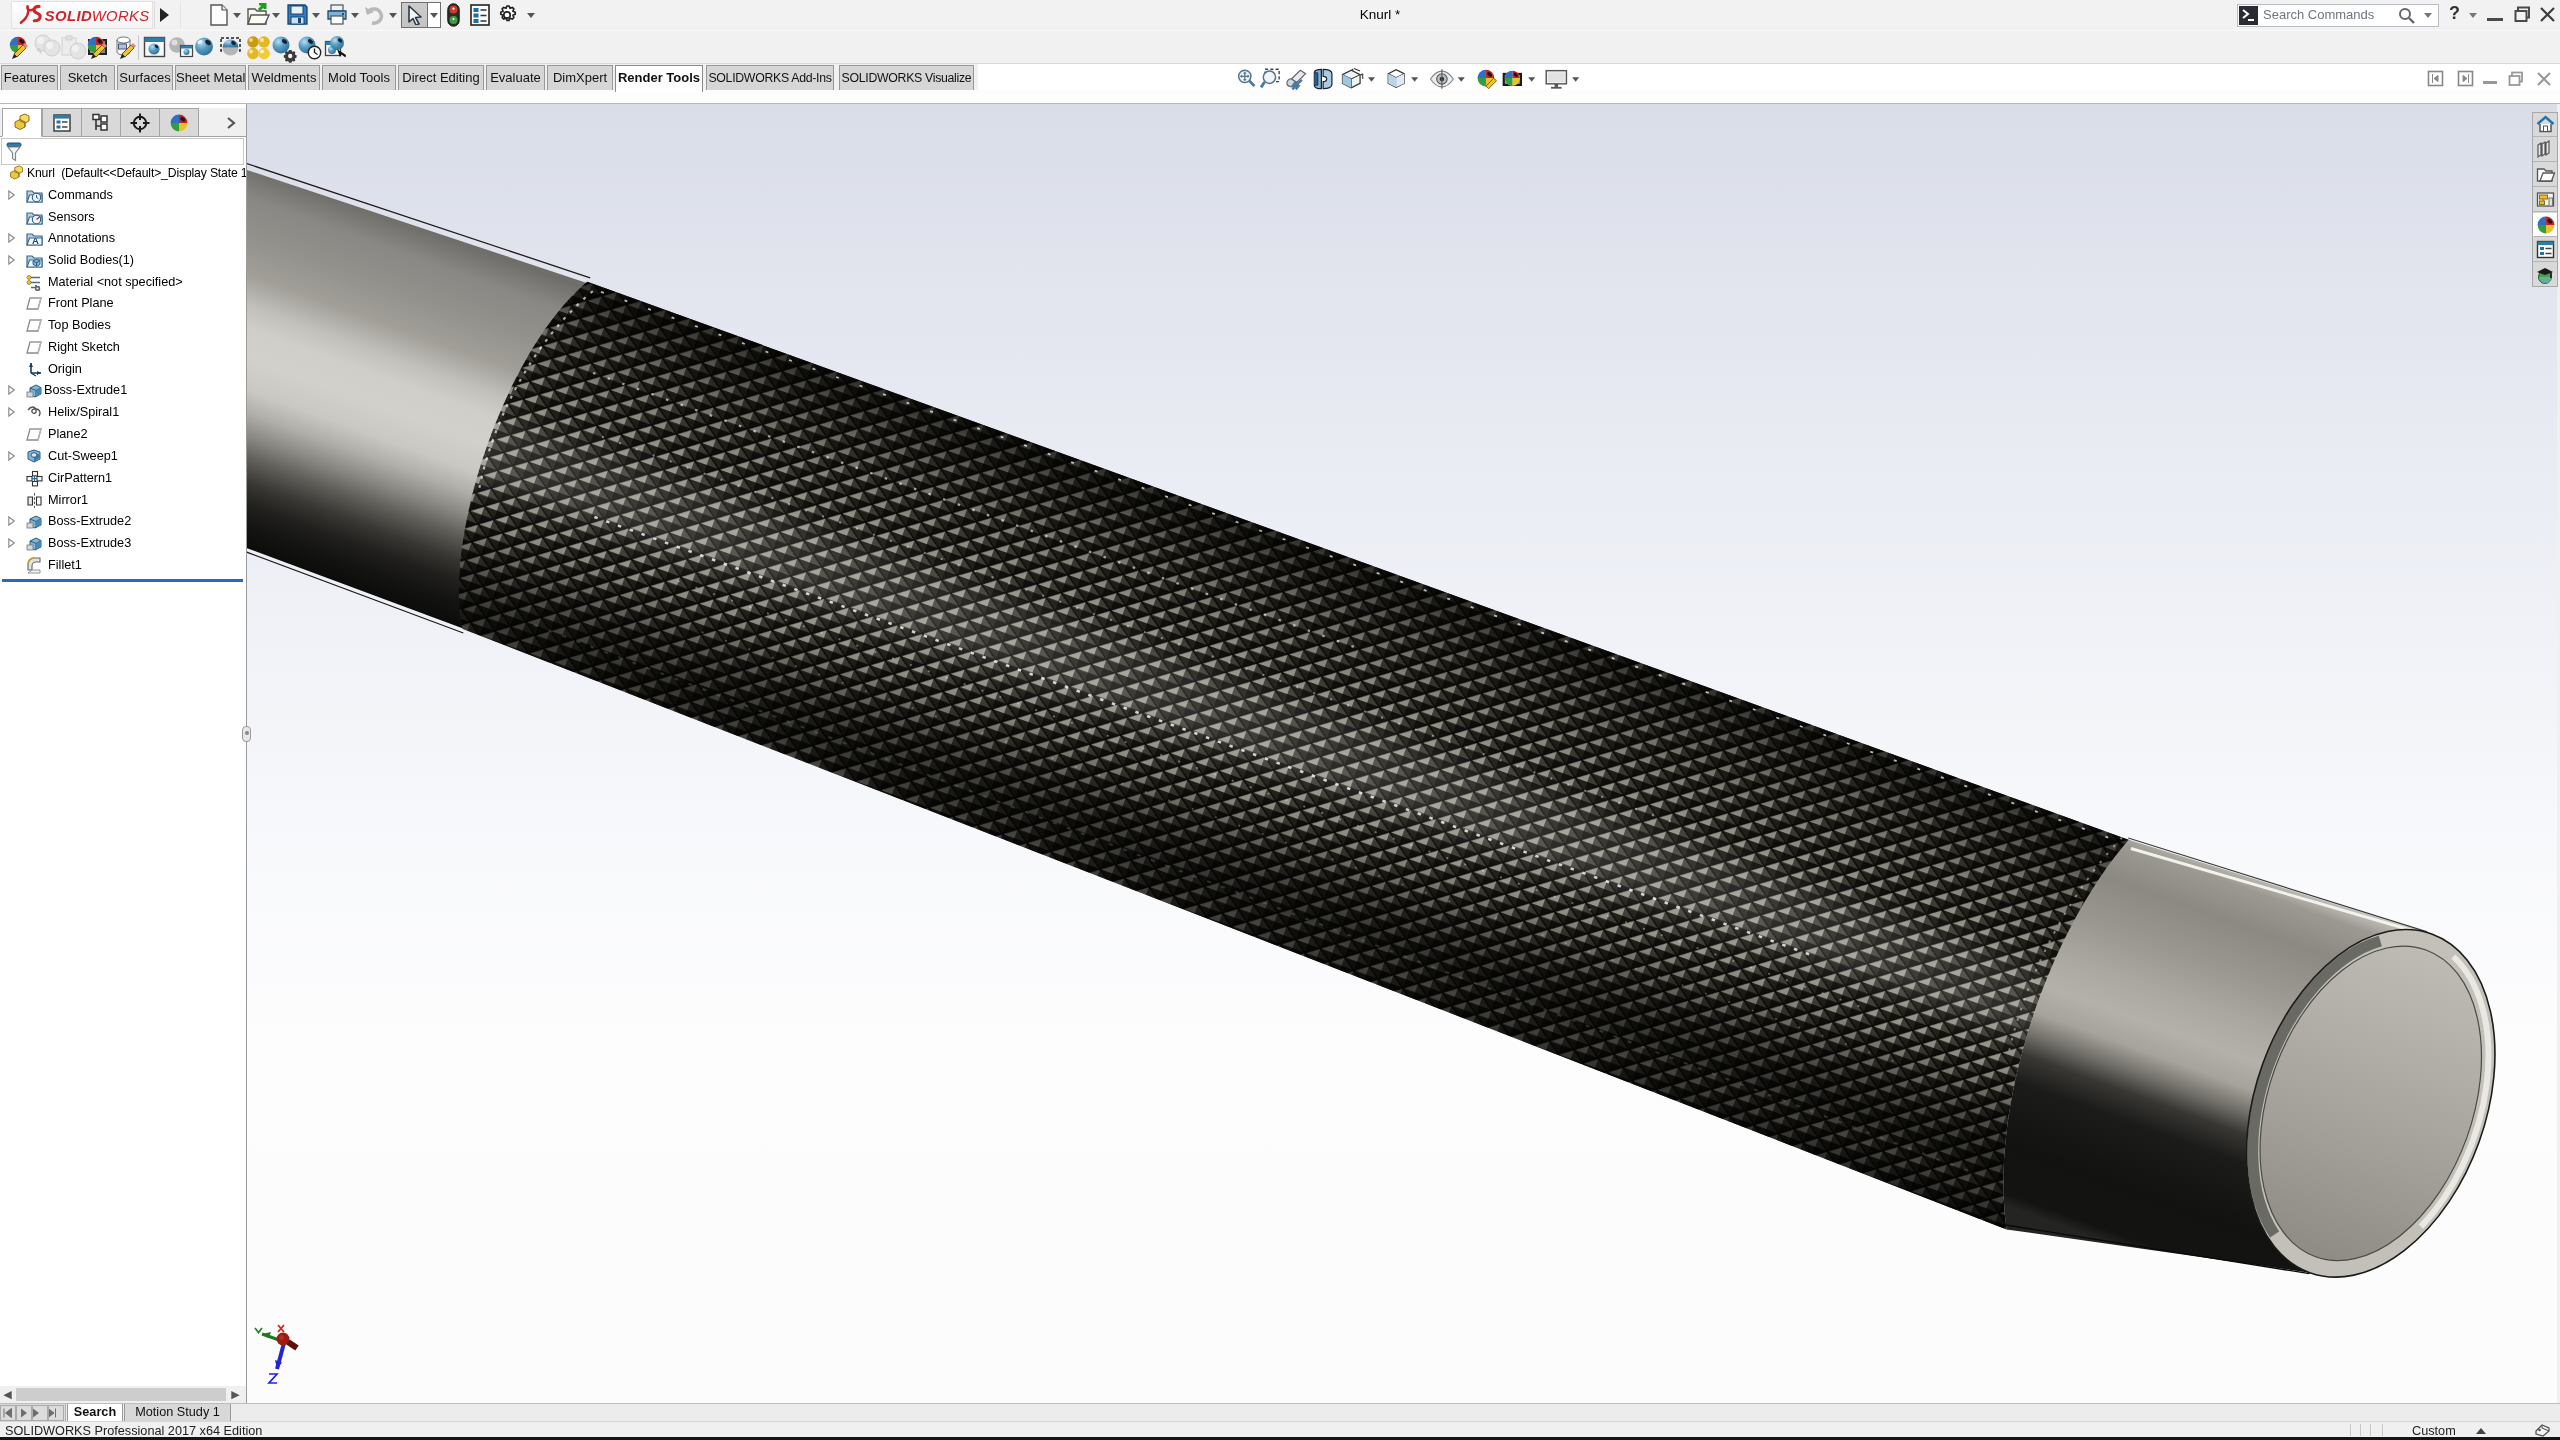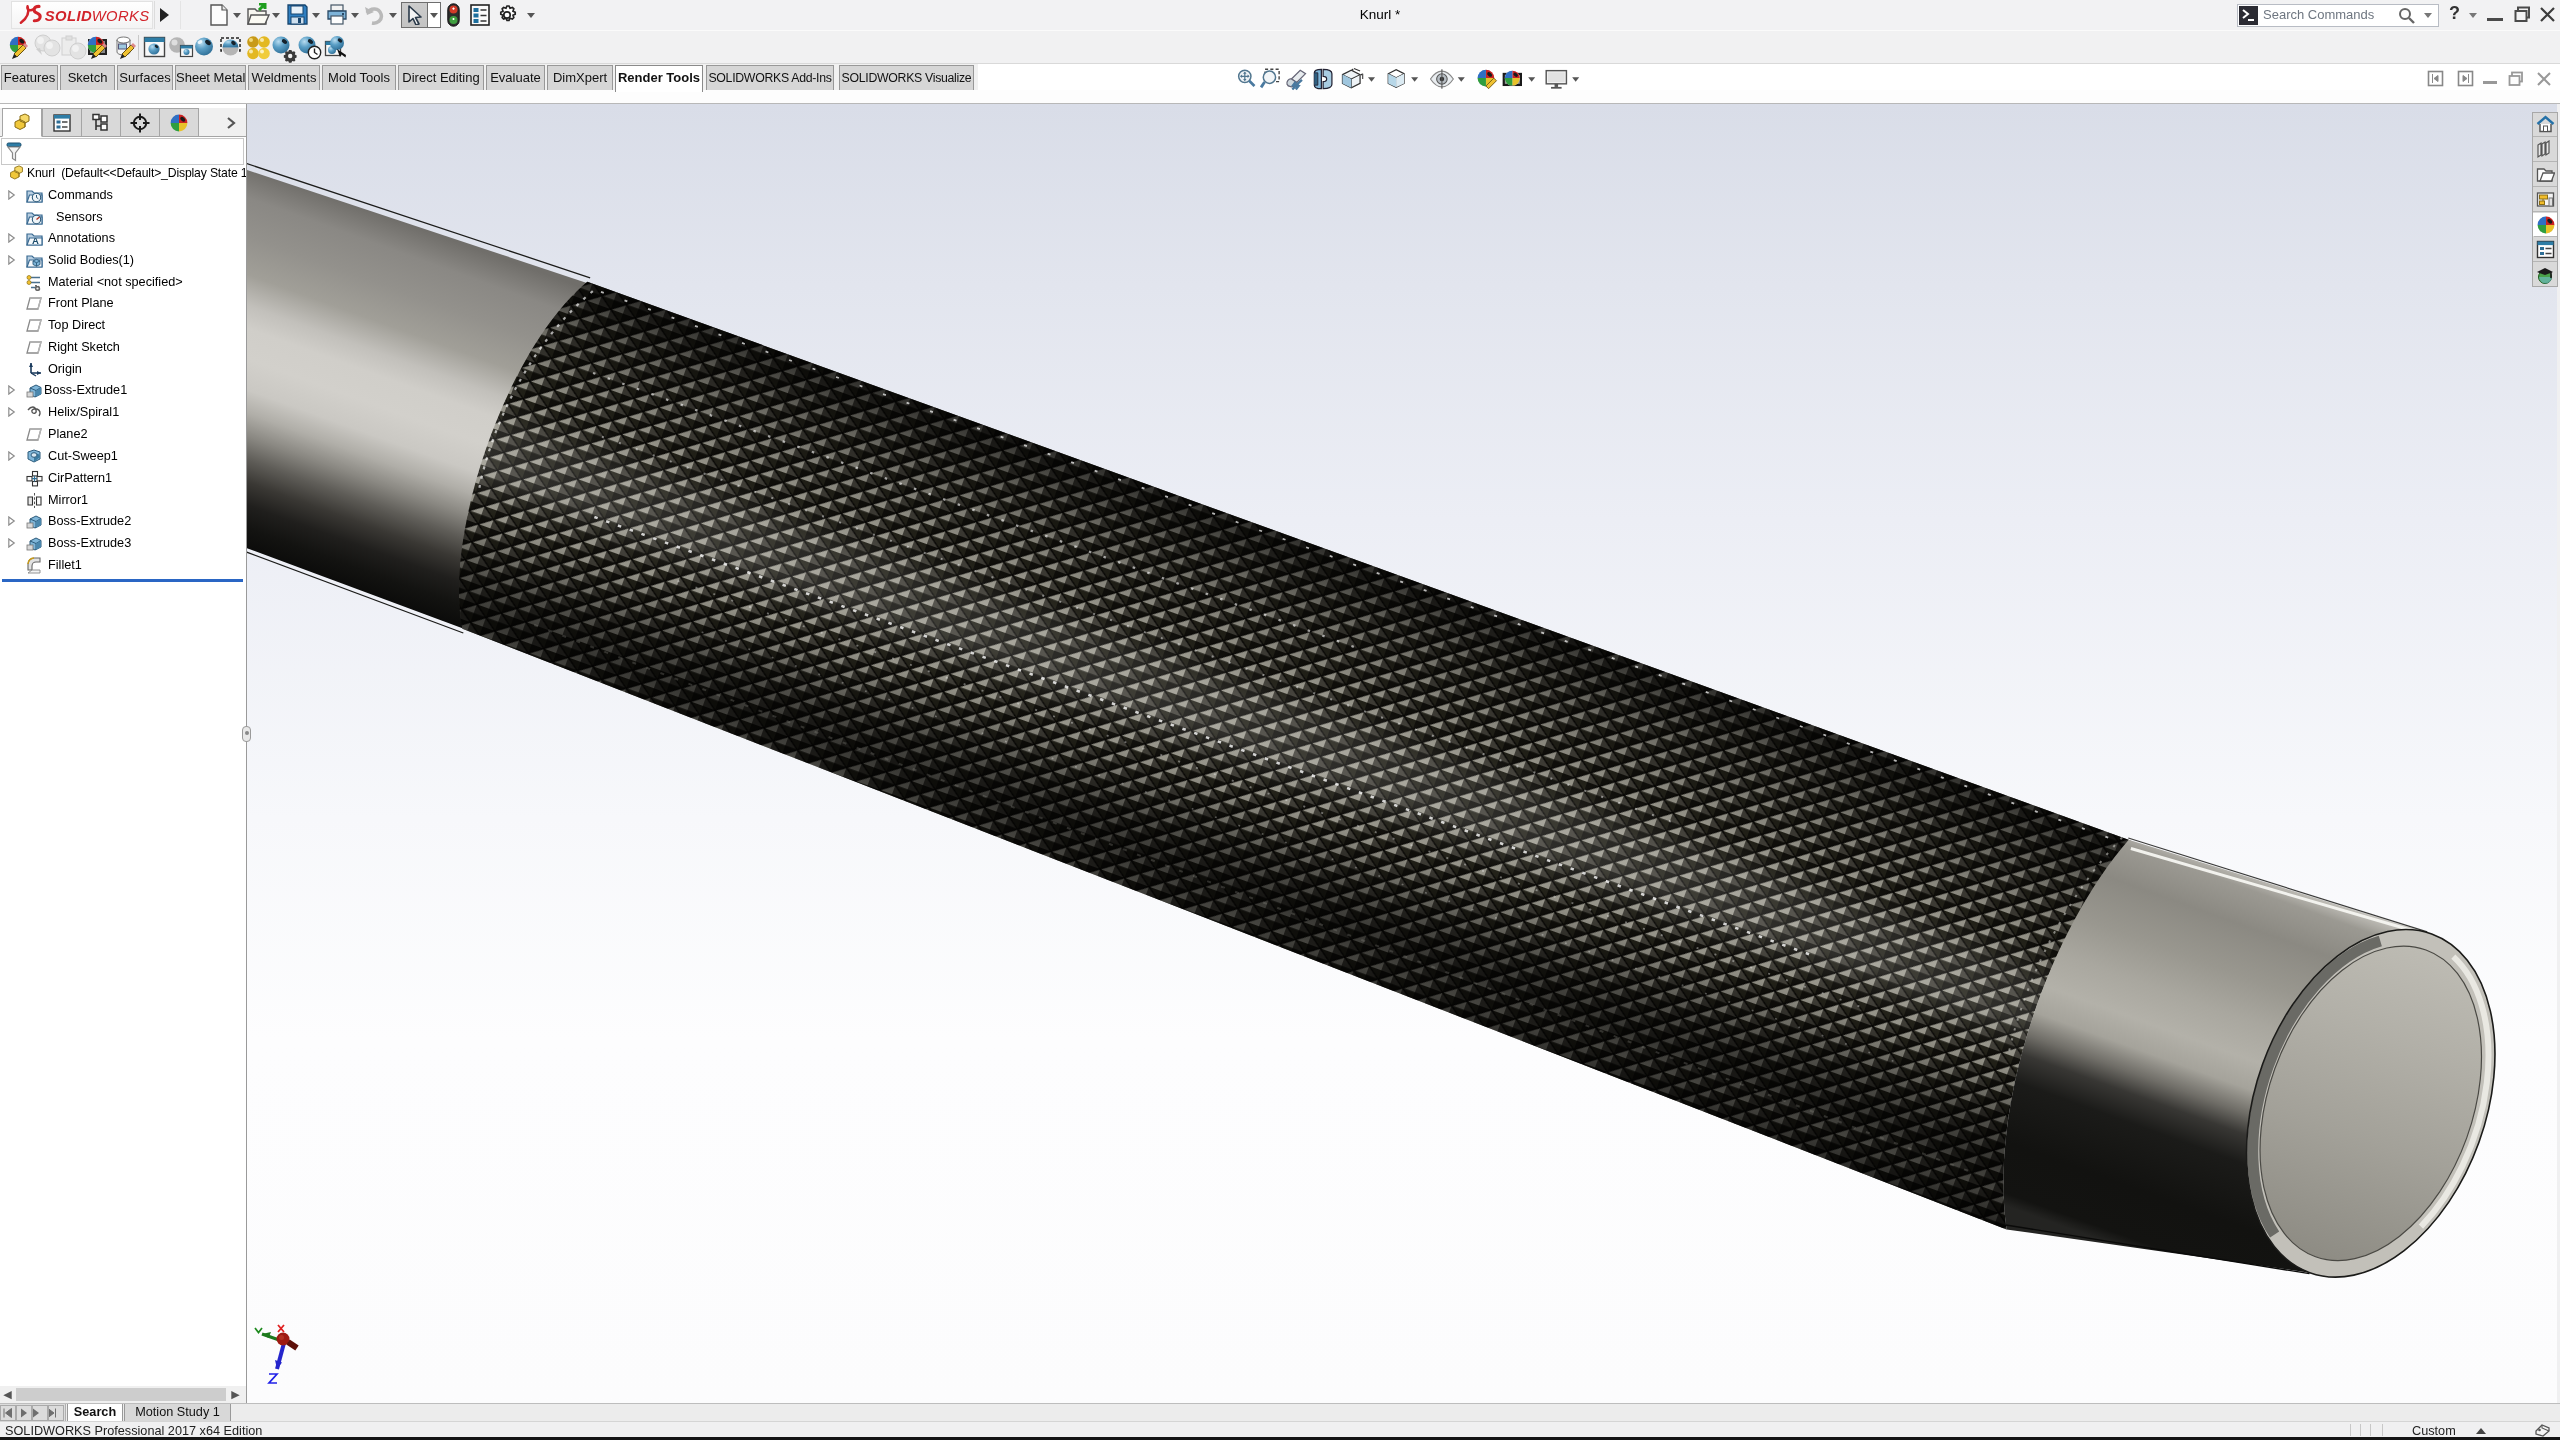--- a/index.html
+++ b/index.html
@@ -472,21 +472,21 @@
           <path d="M10.5 8 v2.5 l1.8 1.2" stroke="#2c5a7a" fill="none"></path>
         </svg>
         <span class="tlabel" style="left:48px">Commands</span>
       </div>
   <div class="trow" style="top:40px">
         <svg class="ticon" style="left:26px" viewBox="0 0 17 17">
           <use href="#fold"></use>
           <circle cx="10.5" cy="10.5" r="4.2" fill="#eef4f8" stroke="#2c5a7a" stroke-width="1.1"></circle>
           <path d="M10.5 10.5 L13.5 8" stroke="#b03020" stroke-width="1.3"></path>
         </svg>
-        <span class="tlabel" style="left:56px">Sensors</span>
+        <span class="tlabel" style="left:48px">Sensors</span>
       </div>
   <div class="trow" style="top:61px">
         <svg class="arr" viewBox="0 0 11 11">
           <use href="#arrR"></use>
         </svg>
         <svg class="ticon" style="left:26px" viewBox="0 0 17 17">
           <use href="#fold"></use>
           <text x="6" y="14" font-size="9.5" font-weight="bold" fill="#1a4a6a">A</text>
         </svg>
         <span class="tlabel" style="left:48px">Annotations</span>
@@ -516,21 +516,21 @@
   <div class="trow" style="top:126px">
         <svg class="ticon" style="left:26px" viewBox="0 0 17 17">
           <use href="#plane"></use>
         </svg>
         <span class="tlabel" style="left:48px">Front Plane</span>
       </div>
   <div class="trow" style="top:148px">
         <svg class="ticon" style="left:26px" viewBox="0 0 17 17">
           <use href="#plane"></use>
         </svg>
-        <span class="tlabel" style="left:48px">Top Direct</span>
+        <span class="tlabel" style="left:48px">Top Bodies</span>
       </div>
   <div class="trow" style="top:170px">
         <svg class="ticon" style="left:26px" viewBox="0 0 17 17">
           <use href="#plane"></use>
         </svg>
         <span class="tlabel" style="left:48px">Right Sketch</span>
       </div>
   <div class="trow" style="top:192px">
         <svg class="ticon" style="left:26px" viewBox="0 0 17 17">
           <path d="M5 2 V12 M5 12 H15" stroke="#1a3a5c" stroke-width="1.6" fill="none"></path>

